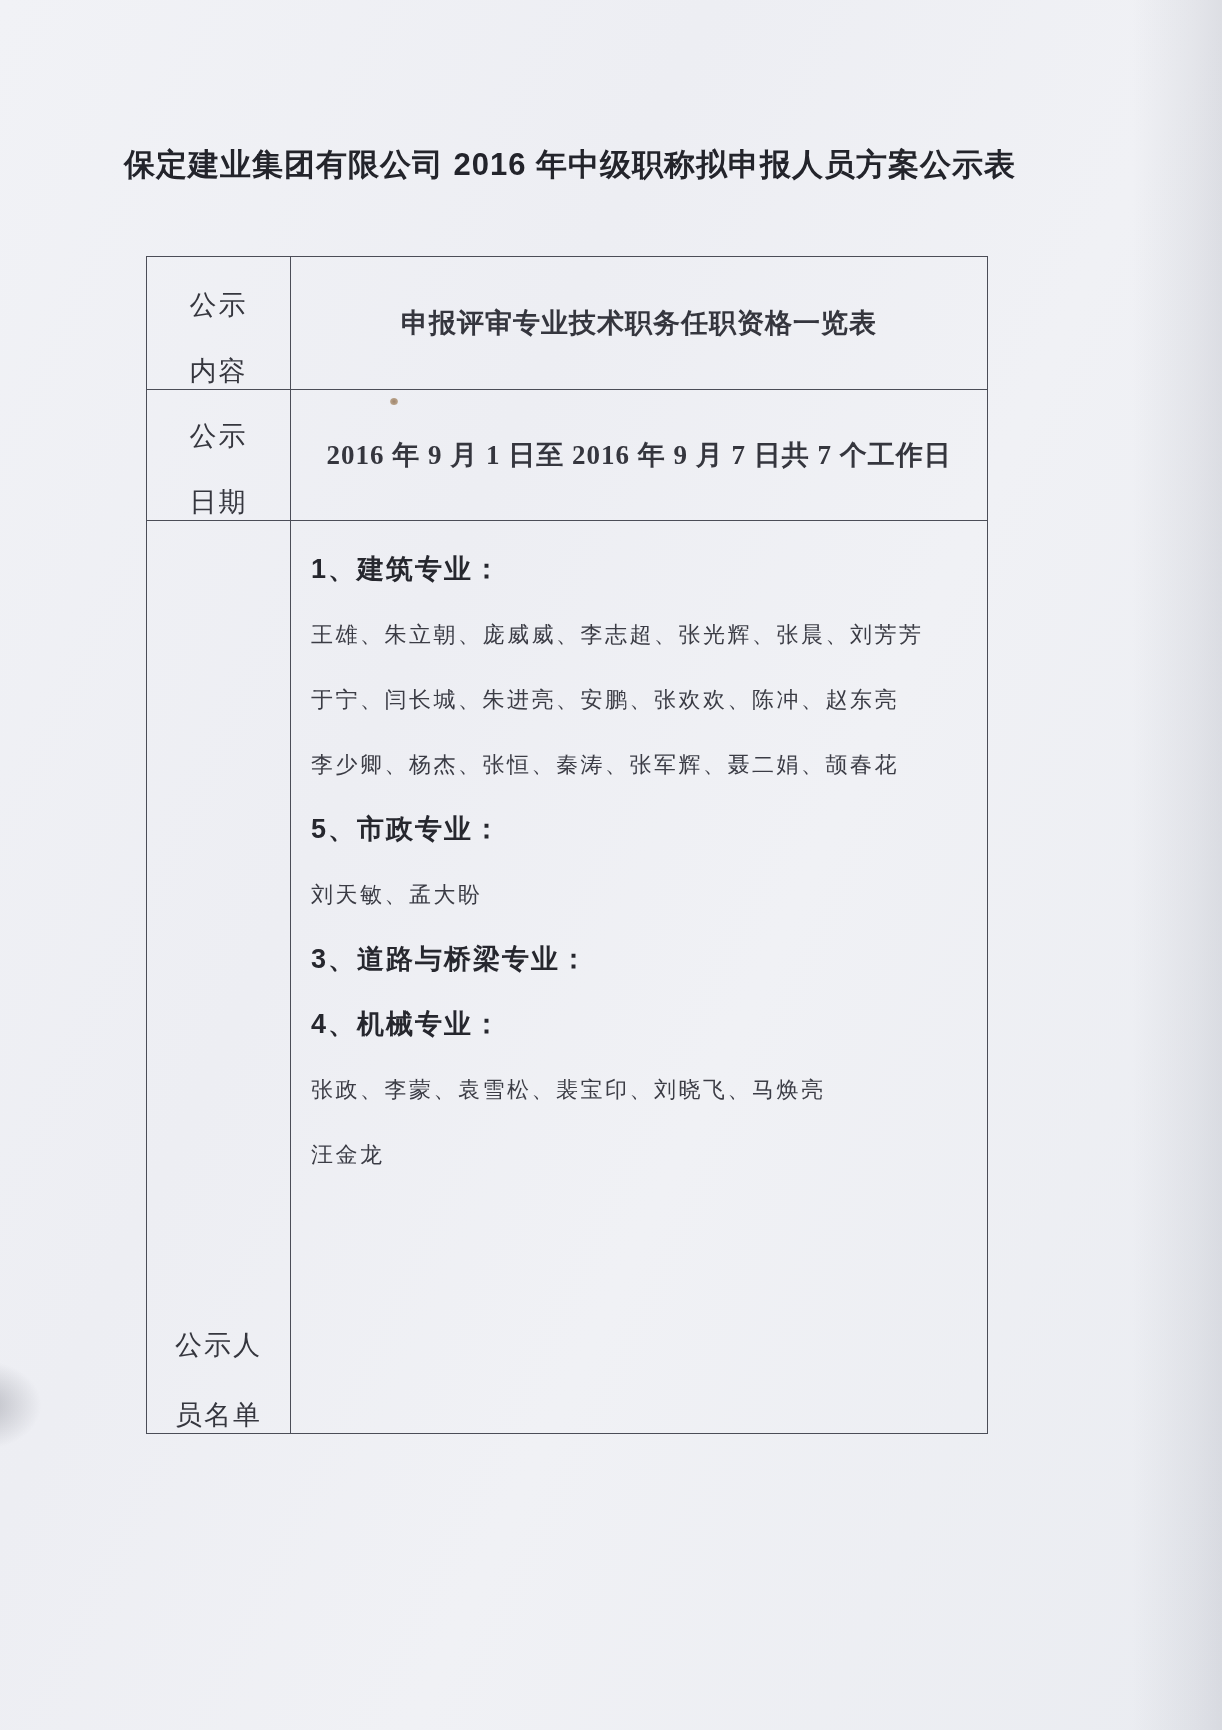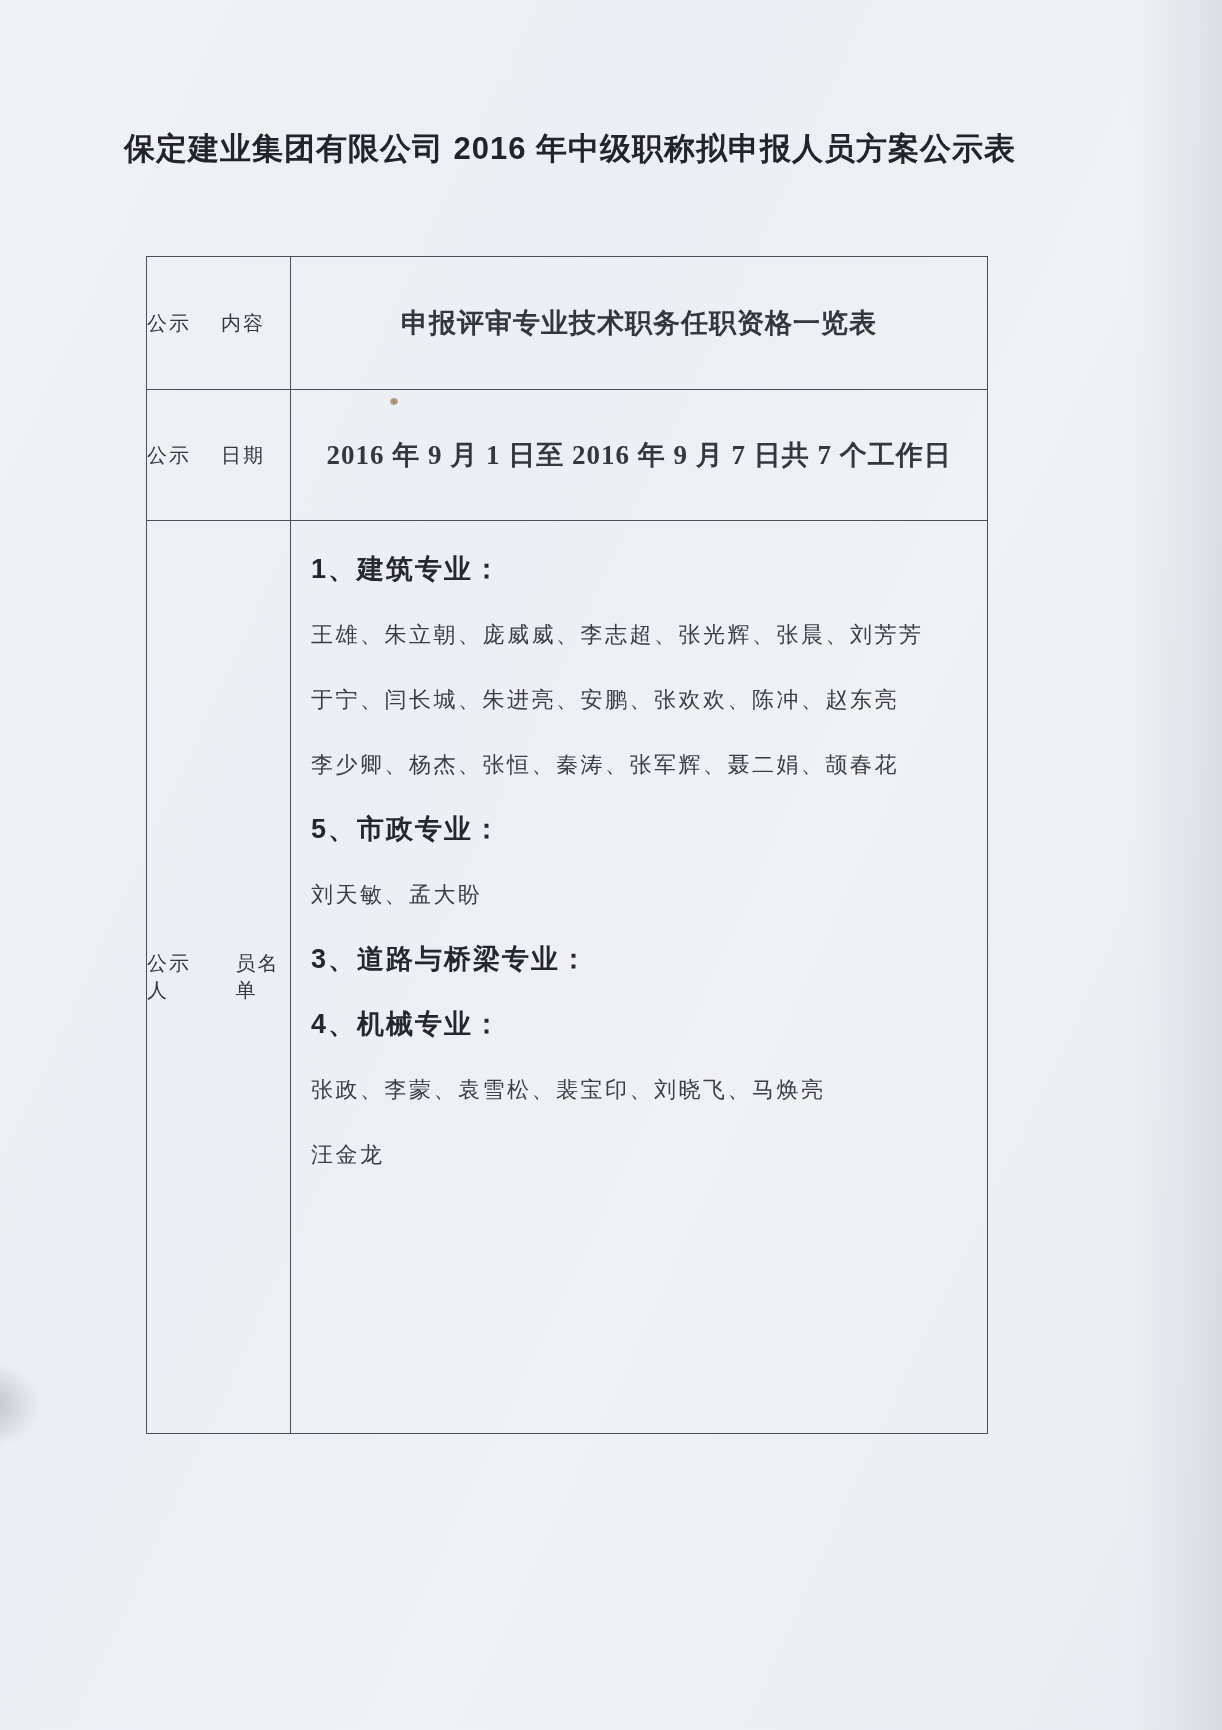--- a/index.html
+++ b/index.html
@@ -25,41 +25,41 @@
     content:"";position:absolute;left:-18px;top:1360px;width:60px;height:90px;
     background:radial-gradient(ellipse at left,rgba(90,92,104,0.35),rgba(90,92,104,0) 70%);
     pointer-events:none;
   }
   .speck{
     position:absolute;left:390px;top:398px;width:8px;height:7px;border-radius:50%;
     background:radial-gradient(circle,#8a6a4c 0%,#a98c6b 60%,rgba(169,140,107,0) 100%);
     opacity:.8;
   }
   .title{
-    position:absolute;left:120px;top:128px;width:900px;
+    position:absolute;left:120px;top:144px;width:900px;
     text-align:center;
     font-family:"Liberation Sans","DejaVu Sans",sans-serif;
     font-weight:bold;font-size:31px;letter-spacing:1px;color:#23242b;
   }
   .tbl{
     position:absolute;left:146px;top:256px;width:840px;
     border:1px solid #4b4d57;
     display:flex;flex-direction:column;
     background:transparent;
   }
   .row{display:flex;}
   .row + .row{border-top:1px solid #4b4d57;}
   .row1{height:132px;}
   .row2{height:130px;}
   .row3{height:912px;}
   .label-cell{
     width:143px;flex:0 0 143px;
     border-right:1px solid #4b4d57;
-    display:flex;flex-direction:row;justify-content:flex-start;align-items:center;
-    font-size:20px;color:#35363e;letter-spacing:2px;
+    display:flex;flex-direction:column;justify-content:flex-end;align-items:center;
+    font-size:27px;color:#35363e;letter-spacing:2px;
   }
   .row1 .label-cell,.row2 .label-cell{gap:30px;}
   .row3 .label-cell{gap:34px;}
   .content-cell{
     flex:1;display:flex;align-items:center;justify-content:center;
     font-size:27px;color:#35363e;
   }
   .content-cell.center{text-align:center;letter-spacing:1px;font-weight:bold;}
   .people-cell{
     flex:1;display:block;

